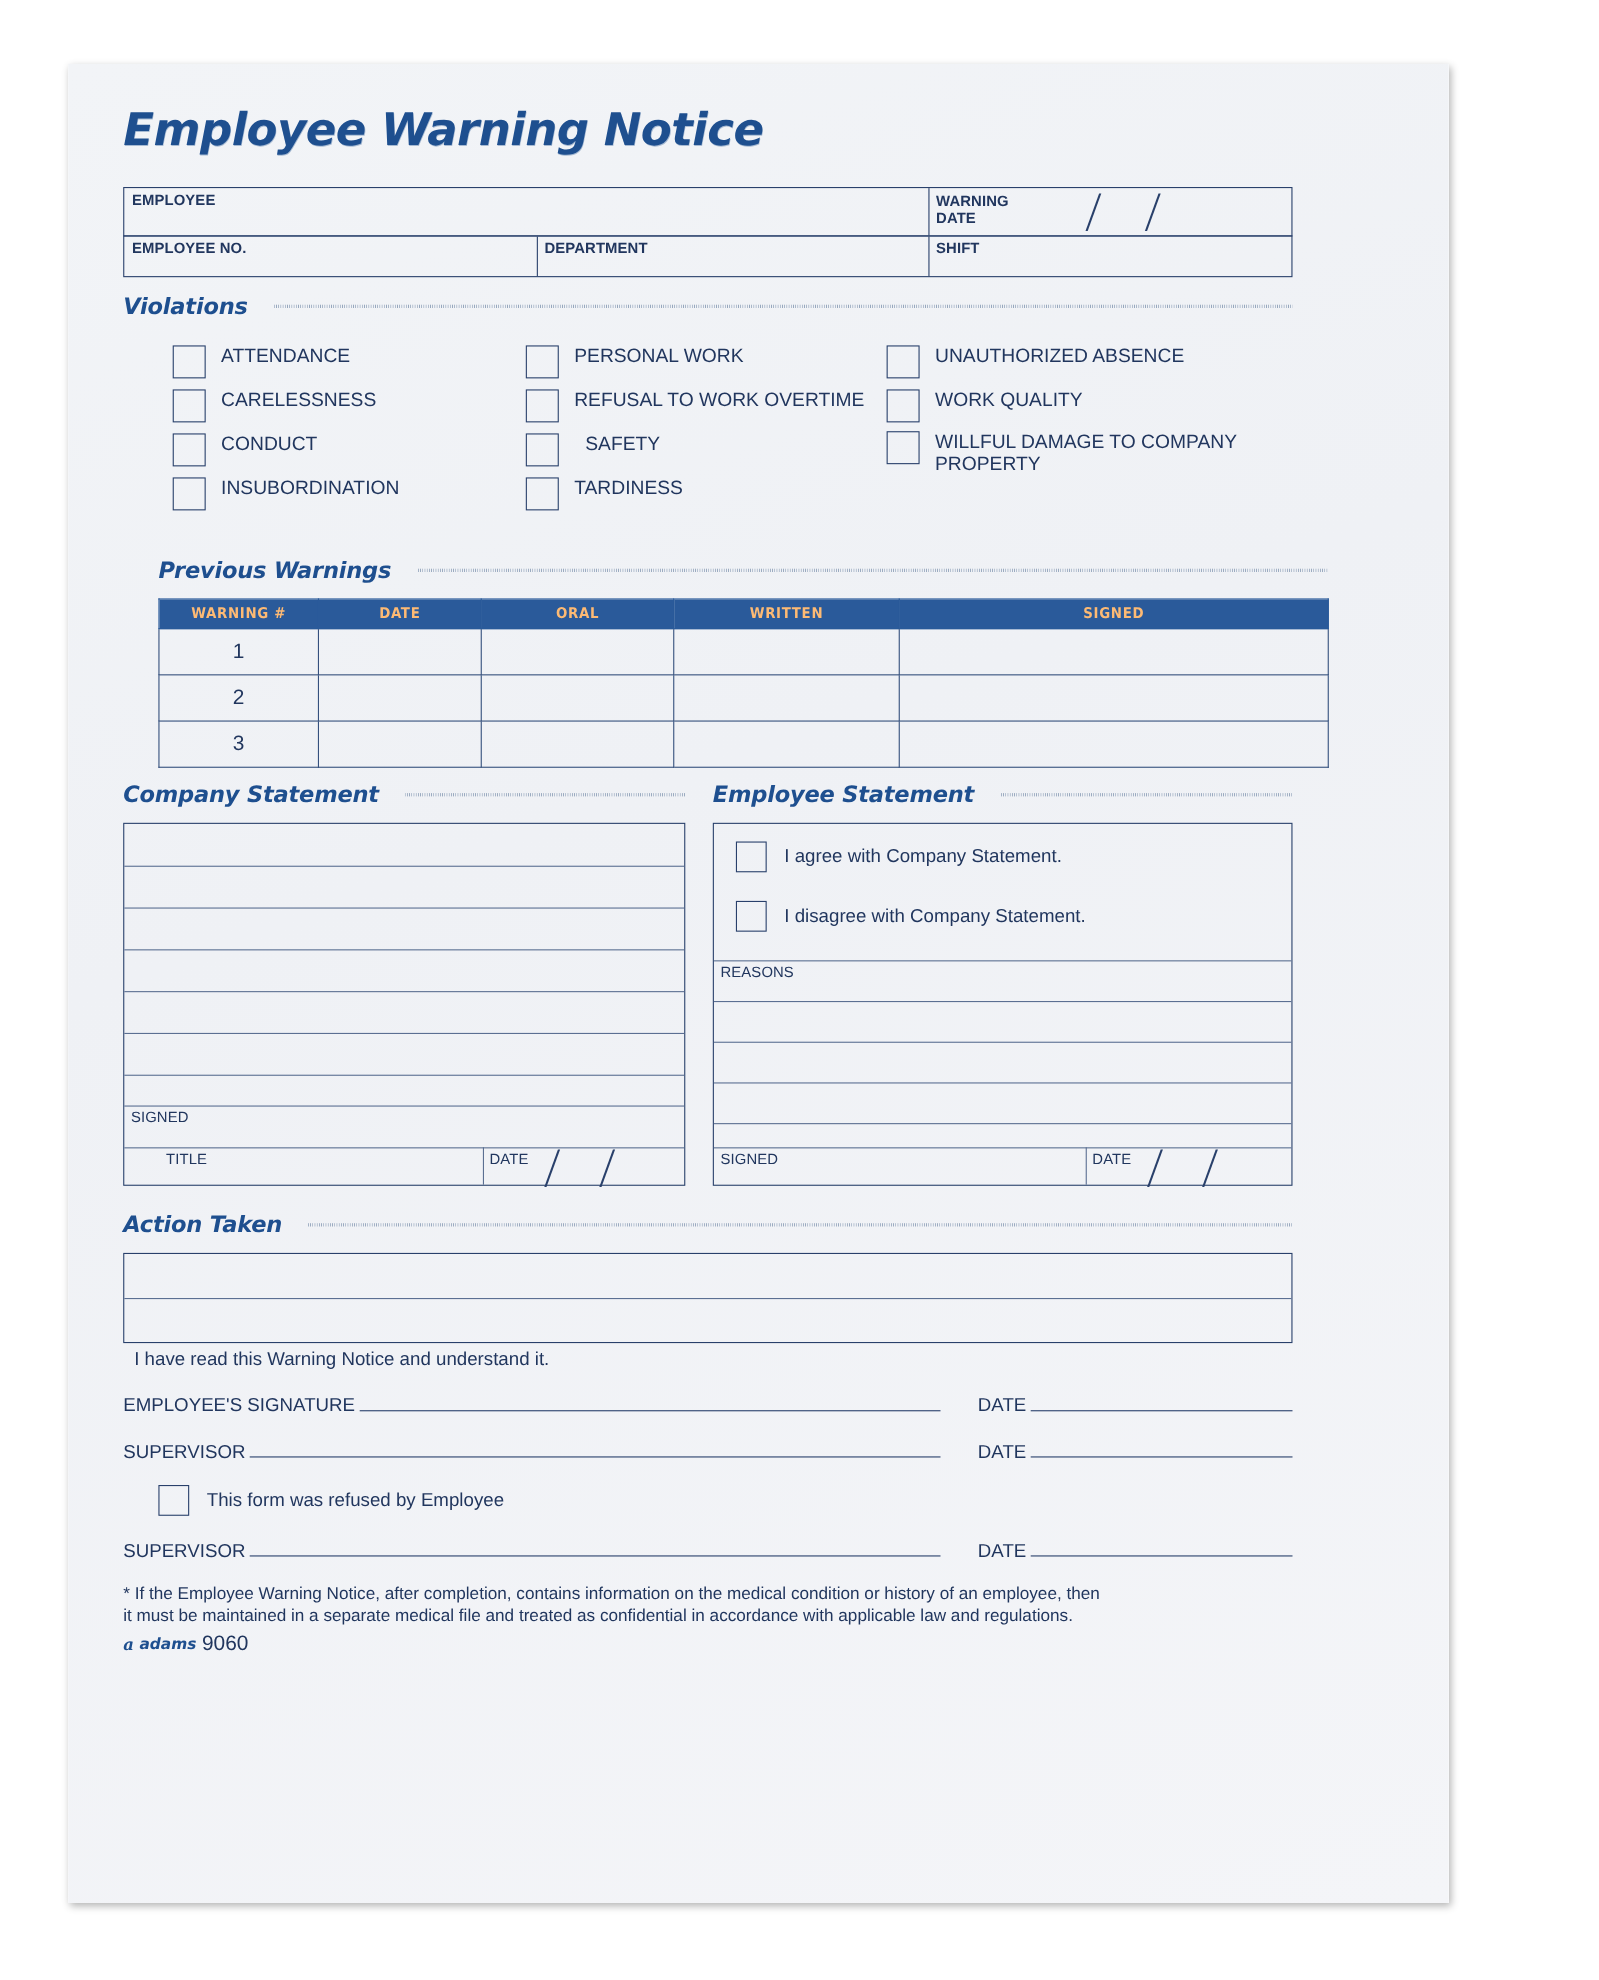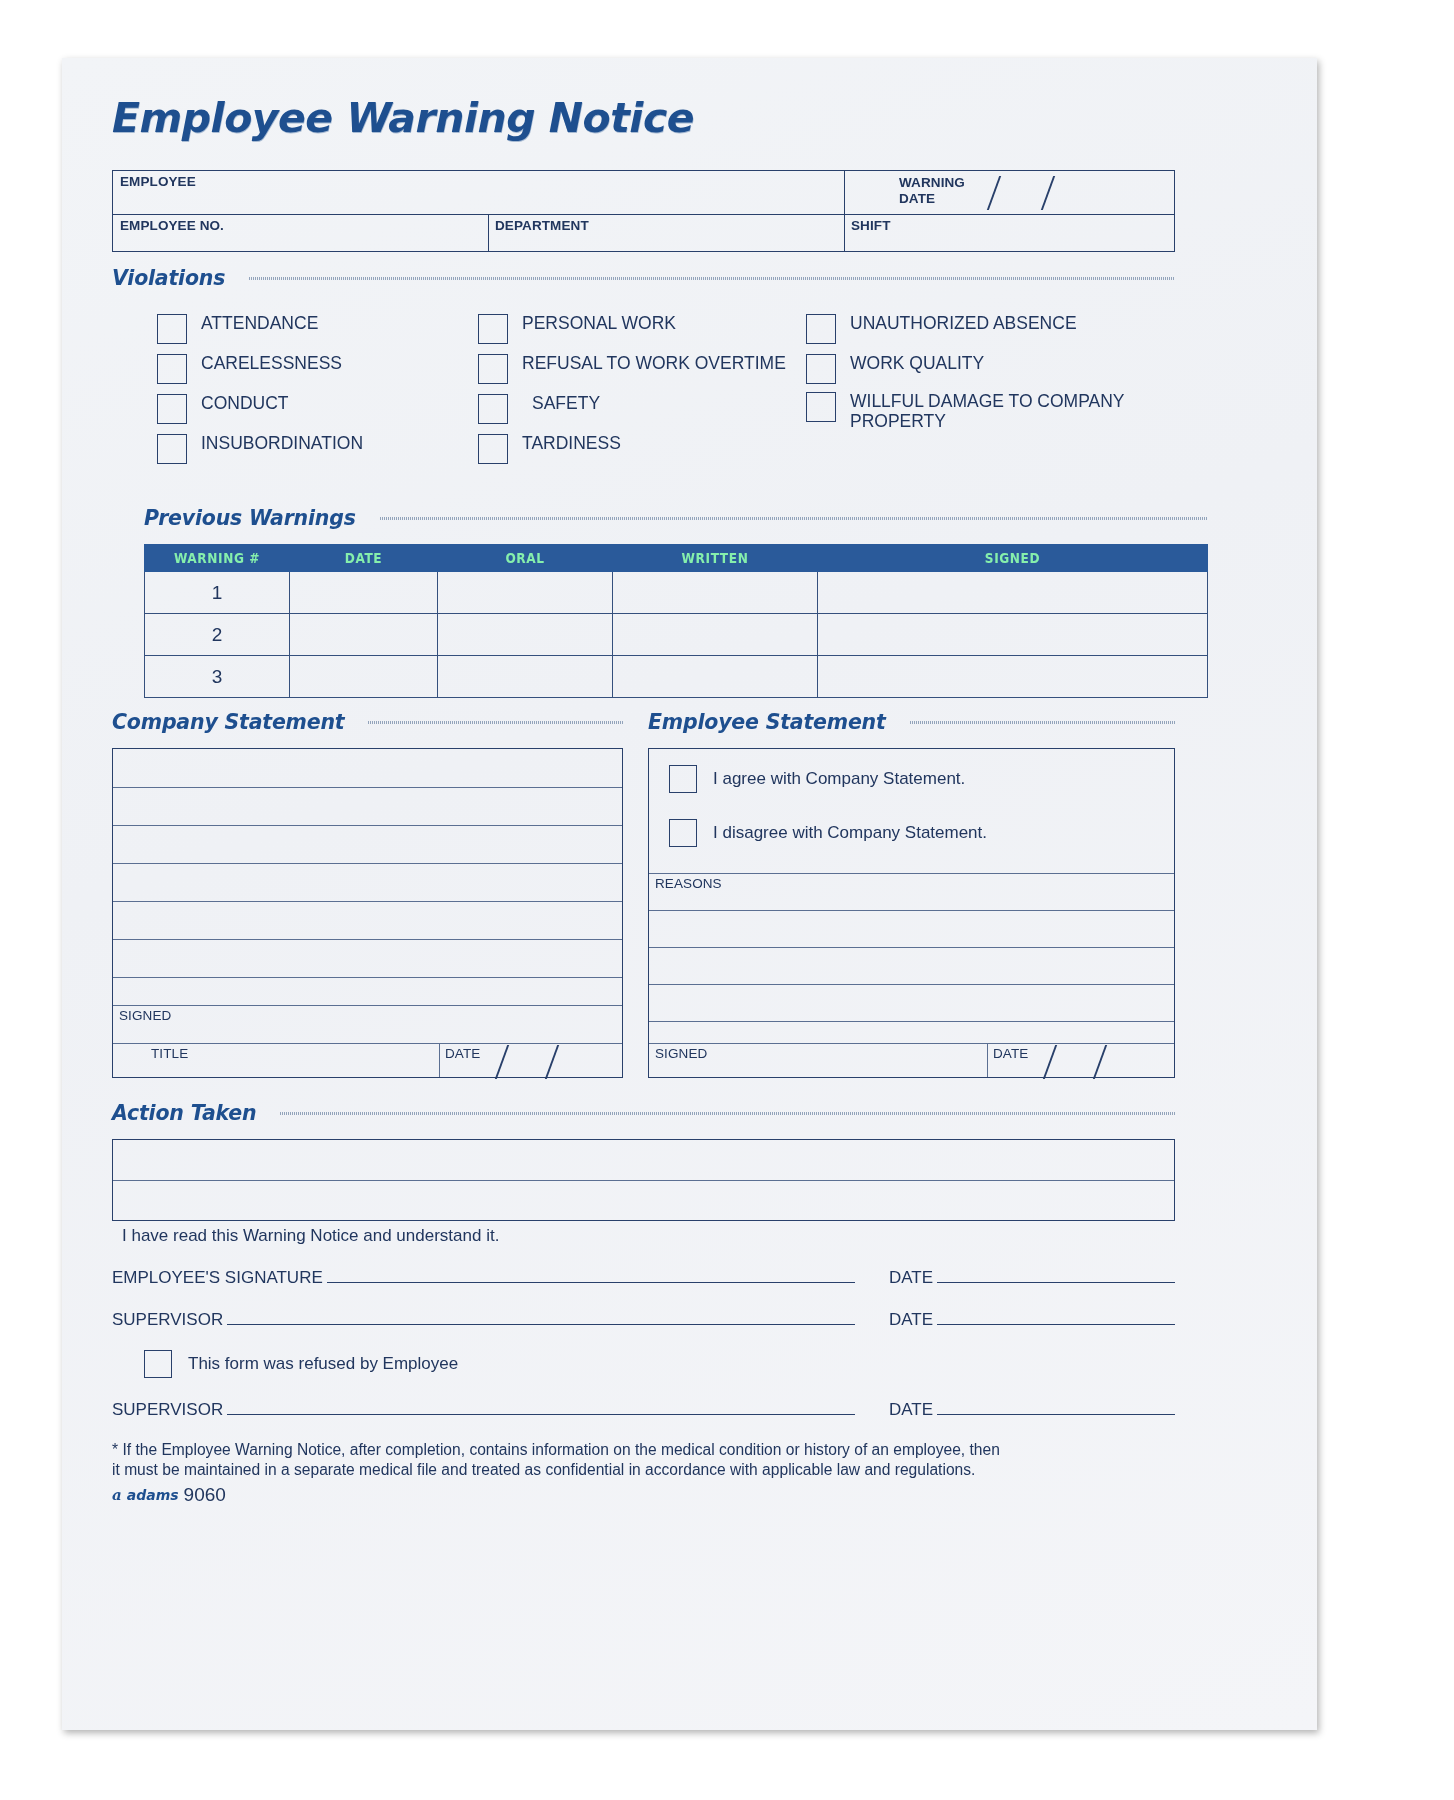--- a/index.html
+++ b/index.html
@@ -179,21 +179,21 @@
     padding-left: 32px;
   }
   table.pw {
     margin-top: 14px;
     border-collapse: collapse;
     width: 1063px;
     table-layout: fixed;
   }
   table.pw th {
     background: #2a5a9a;
-    color: #86efac;
+    color: #fdba74;
     font-family: "DejaVu Sans Condensed", "Liberation Sans Narrow", "Liberation Sans", sans-serif;
     font-size: 13.5px;
     font-weight: bold;
     letter-spacing: 0.6px;
     height: 26px;
     border: 1.3px solid #2a5a9a;
     text-align: center;
     padding: 0;
   }
   table.pw td {
@@ -299,21 +299,21 @@
 <div id="page">
   <div class="paper">
     <div class="sheet">
 
       <h1 class="title">Employee Warning Notice</h1>
 
       <div class="hdr">
         <div class="bx row1">
           <span class="fld-label cell-lab">EMPLOYEE</span>
           <div class="vline" style="left:731px;"></div>
-          <span class="fld-label cell-lab" style="left:738px; line-height:1.15;margin-left:48px;">
+          <span class="fld-label cell-lab" style="left:738px; line-height:1.15;">
             <span>WARNING</span><br>
             <span>DATE</span>
           </span>
           <span class="slashes" style="left:880px; top:5px;">
             <span class="slash"></span>
             <span class="slash"></span>
           </span>
         </div>
         <div class="bx row2">
           <span class="fld-label cell-lab">EMPLOYEE NO.</span>

